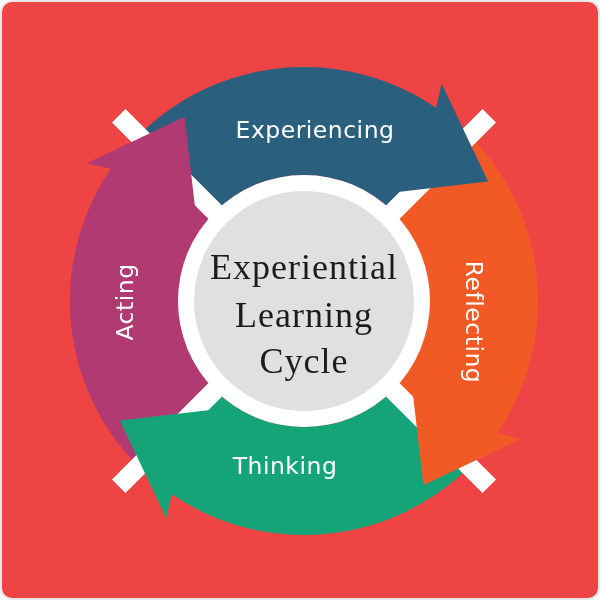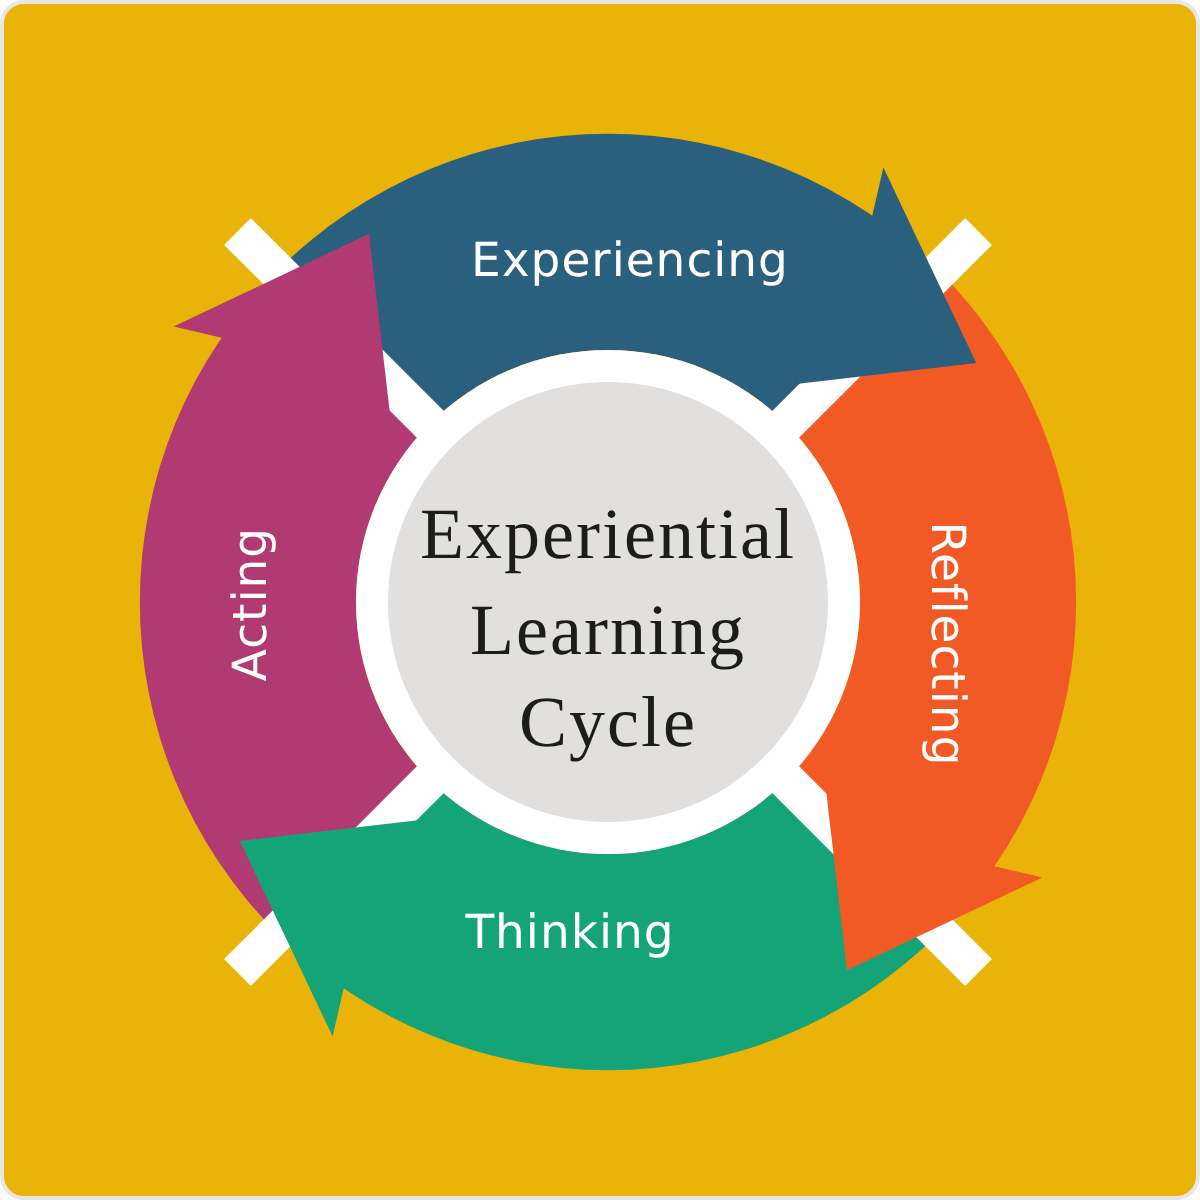--- a/index.html
+++ b/index.html
@@ -10,21 +10,21 @@
     background: #ffffff;
     font-family: "DejaVu Sans", "Liberation Sans", sans-serif;
   }
   .frame {
     position: relative;
     width: 600px;
     height: 600px;
     box-sizing: border-box;
     border: 2px solid #e7e7e7;
     border-radius: 12px;
-    background: #eab308;
+    background: #ef4444;
     overflow: hidden;
   }
   svg { display: block; }
   .seg-label {
     font-family: "DejaVu Sans", "Liberation Sans", sans-serif;
     font-size: 23.5px;
     letter-spacing: 0.5px;
   }
   .center-label {
     font-family: "Liberation Serif", "DejaVu Serif", serif;

